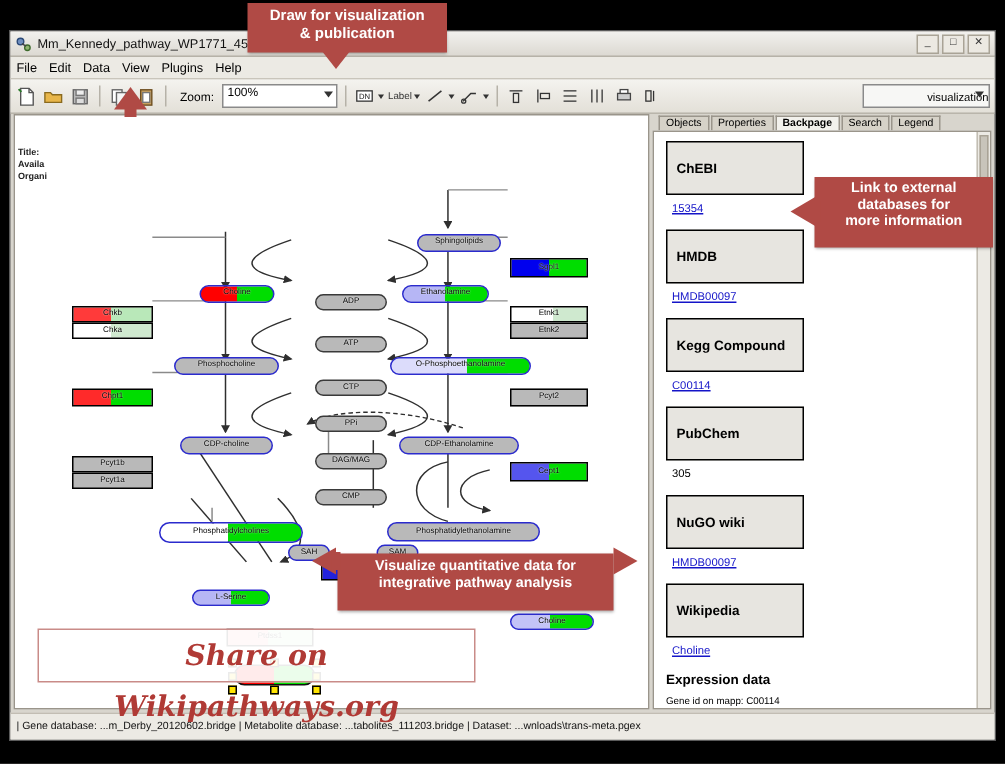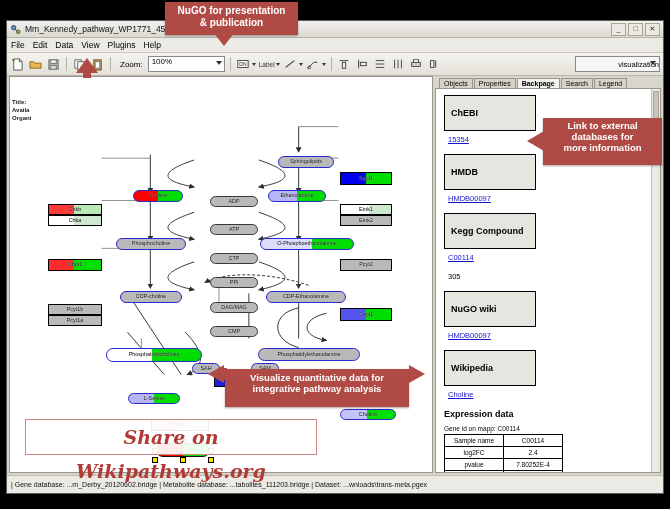--- a/index.html
+++ b/index.html
@@ -445,20 +445,21 @@
       <div class="panel">
         <div class="dbhead">ChEBI</div>
         <a class="dblink">15354</a>
 
         <div class="dbhead">HMDB</div>
         <a class="dblink">HMDB00097</a>
 
         <div class="dbhead">Kegg Compound</div>
         <a class="dblink">C00114</a>
 
+        <div class="dbhead">PubChem</div>
         <span class="dbplain">305</span>
 
         <div class="dbhead">NuGO wiki</div>
         <a class="dblink">HMDB00097</a>
 
         <div class="dbhead">Wikipedia</div>
         <a class="dblink">Choline</a>
 
         <div class="exphead">Expression data</div>
         <div class="geneid">Gene id on mapp: C00114</div>
@@ -489,21 +490,21 @@
       </div>
     </div>
   </div>
 
   <div class="status">
     <div class="txt">| Gene database: ...m_Derby_20120602.bridge | Metabolite database: ...tabolites_111203.bridge | Dataset: ...wnloads\trans-meta.pgex</div>
   </div>
  </div>
 
  <div class="callout" style="left:165px;top:2px;width:133px;height:30px;font-size:10px;padding-top:3px;">
-   <div>NuGO for presentation</div>
+   <div>Draw for visualization</div>
    <div>&amp; publication</div>
  </div>
  <div class="tri" style="left:213px;top:32px;border-left:11px solid transparent;border-right:11px solid transparent;border-top:14px solid #b04a45;"></div>
 
  <div class="tri" style="left:76px;top:58px;border-left:11px solid transparent;border-right:11px solid transparent;border-bottom:15px solid #b04a45;"></div>
  <div style="position:absolute;left:83px;top:70px;width:8px;height:8px;background:#b04a45;z-index:40"></div>
 
  <div class="callout" style="left:543px;top:118px;width:119px;height:44px;font-size:9.5px;padding-top:3px;">
    <div>Link  to external</div>
    <div>databases  for</div>

